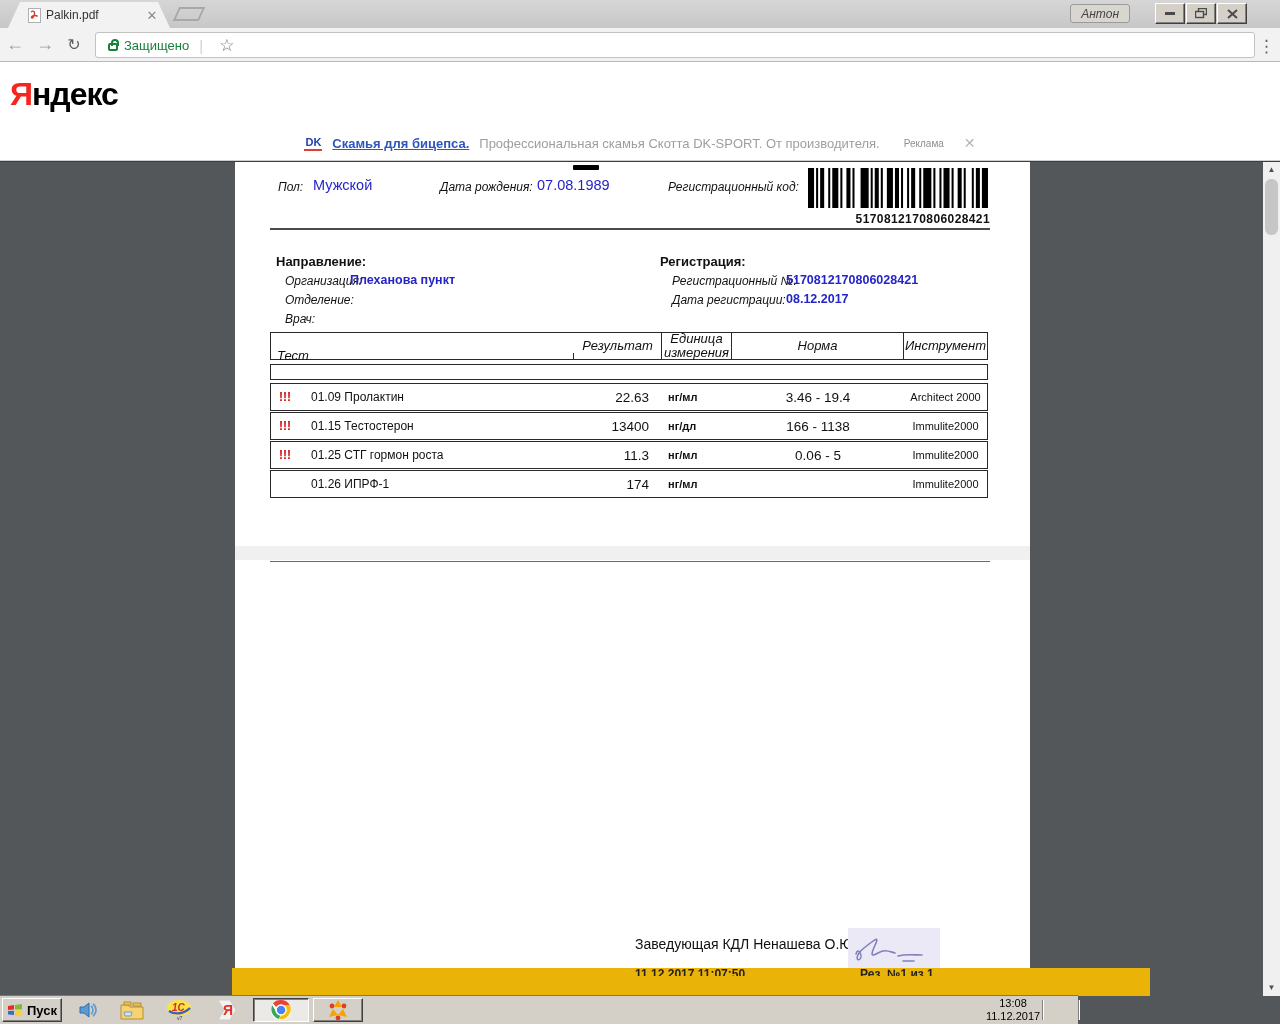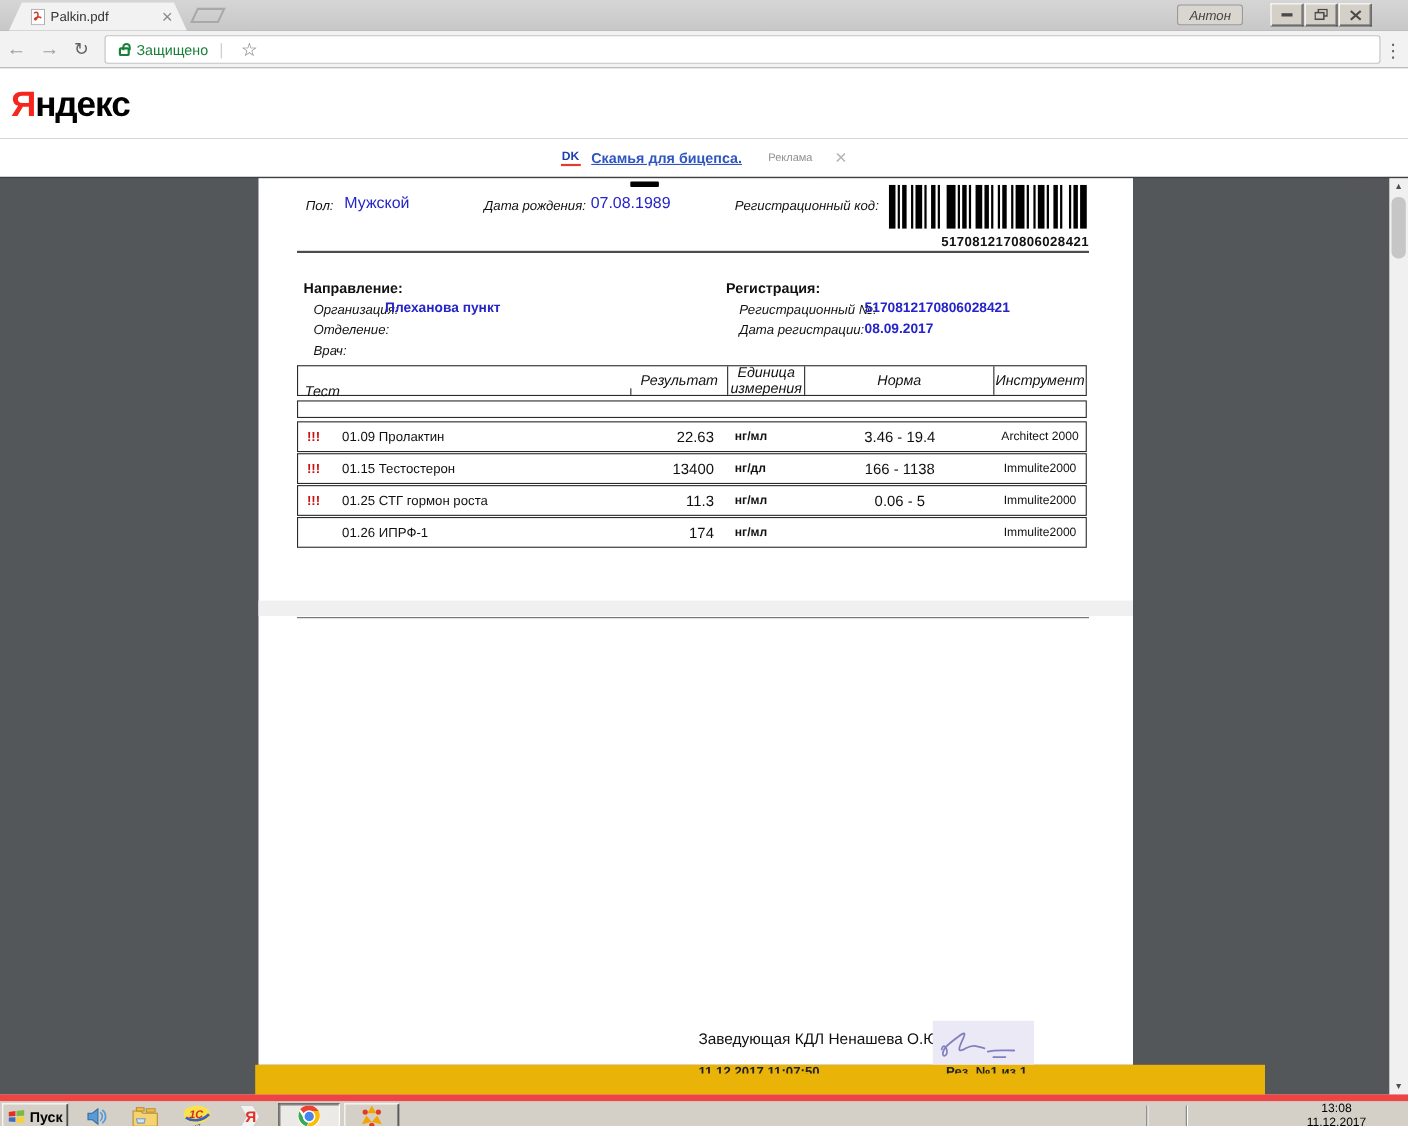--- a/index.html
+++ b/index.html
@@ -102,22 +102,22 @@
   .c-norm { width:172px; text-align:center; font-size:13.5px; }
   .c-inst { width:83px; text-align:center; font-size:11px; }
   .note-row { position:relative; border:1px solid #2a2a2a; height:38px; margin-top:1px; }
   .note-label { position:absolute; left:7px; top:7px; font-size:12px; }
   .note-text { position:absolute; left:170px; top:16px; font-size:12px; font-style:italic; font-weight:bold; }
   .band { position:absolute; left:0; top:384px; width:795px; height:14px; background:#f0f0f0; }
   .sig-label { position:absolute; left:400px; top:774px; font-size:14px; }
   .sig-box { position:absolute; left:613px; top:766px; width:92px; height:41px; background:#ecE9f6; }
 
   
-  .taskbar { position:absolute; top:995px; left:0; width:1280px; height:29px; background:#d4d0c8;
-    border-top:6px solid #ef4444; }
+  .taskbar { position:absolute; top:995px; left:0; width:1078px; height:29px; background:#d4d0c8;
+    border-top:1px solid #ef4444; }
   .bevel { background:#d4d0c8; border-top:1px solid #fff; border-left:1px solid #fff;
     border-right:1px solid #404040; border-bottom:1px solid #404040; box-shadow:inset -1px -1px 0 #808080; }
   .sunken { background:#eceae6; border-top:1px solid #404040; border-left:1px solid #404040;
     border-right:1px solid #fff; border-bottom:1px solid #fff; box-shadow:inset 1px 1px 0 #808080; }
   .start { position:absolute; left:2px; top:2px; width:60px; height:24px; display:flex;
     align-items:center; justify-content:center; gap:4px; font-weight:bold; font-size:13px; }
   .ql { position:absolute; top:2px; width:32px; height:24px; display:flex; align-items:center; justify-content:center; }
   .task-btn { position:absolute; top:2px; height:24px; display:flex; align-items:center; justify-content:center; }
   .groove { position:absolute; top:4px; width:2px; height:20px; border-left:1px solid #808080; border-right:1px solid #fff; }
   .clock { position:absolute; right:26px; top:1px; width:78px; text-align:center; font-size:11px; line-height:13px; color:#000; }
@@ -187,20 +187,21 @@
   <svg class="hdr-ic" style="left:1218px;top:80px" width="38" height="38" viewBox="0 0 38 38">
     <circle cx="19" cy="19" r="19" fill="#e3e3e3"></circle>
     <circle cx="19" cy="14" r="6.5" fill="#fff"></circle>
     <path d="M6 34 C8 24 30 24 32 34 Z" fill="#fff"></path>
   </svg>
 </div>
 
 <div class="adbar">
   <span class="dk-badge">DK</span>
   <span class="ad-link">Скамья для бицепса.</span>
+  <span class="ad-text">Профессиональная скамья Скотта DK-SPORT. От производителя.</span>
   <span class="ad-mark">Реклама</span>
   <span class="ad-close">✕</span>
 </div>
 
 <div class="viewer">
   <div class="page">
     <div class="remnant"></div>
 
     <span class="abs lbl" style="left:43px;top:18px">Пол:</span>
     <span class="abs val-blue" style="left:78px;top:15px;font-size:14.5px">Мужской</span>
@@ -247,21 +248,21 @@
     <span class="abs sec-head" style="left:41px;top:92px">Направление:</span>
     <span class="abs lbl" style="left:50px;top:112px">Организация:</span>
     <span class="abs val-blue" style="left:115px;top:111px;font-size:12.5px;font-weight:bold">Плеханова пункт</span>
     <span class="abs lbl" style="left:50px;top:131px">Отделение:</span>
     <span class="abs lbl" style="left:50px;top:150px">Врач:</span>
 
     <span class="abs sec-head" style="left:425px;top:92px">Регистрация:</span>
     <span class="abs lbl" style="left:437px;top:112px">Регистрационный №:</span>
     <span class="abs val-blue" style="left:551px;top:111px;font-size:12.5px;font-weight:bold">5170812170806028421</span>
     <span class="abs lbl" style="left:437px;top:131px">Дата регистрации:</span>
-    <span class="abs val-blue" style="left:551px;top:130px;font-size:12.5px;font-weight:bold">08.09.2017</span>
+    <span class="abs val-blue" style="left:551px;top:130px;font-size:12.5px;font-weight:bold">08.12.2017</span>
 
     <div class="rtable">
       <div class="thead">
         <div class="col1">Тест</div>
         <div class="col2">Результат</div>
         <div class="col3" style="padding:0 4px">Единица измерения</div>
         <div class="col4">Норма</div>
         <div class="col5">Инструмент</div>
       </div>
       <div class="spacer-row"></div>

